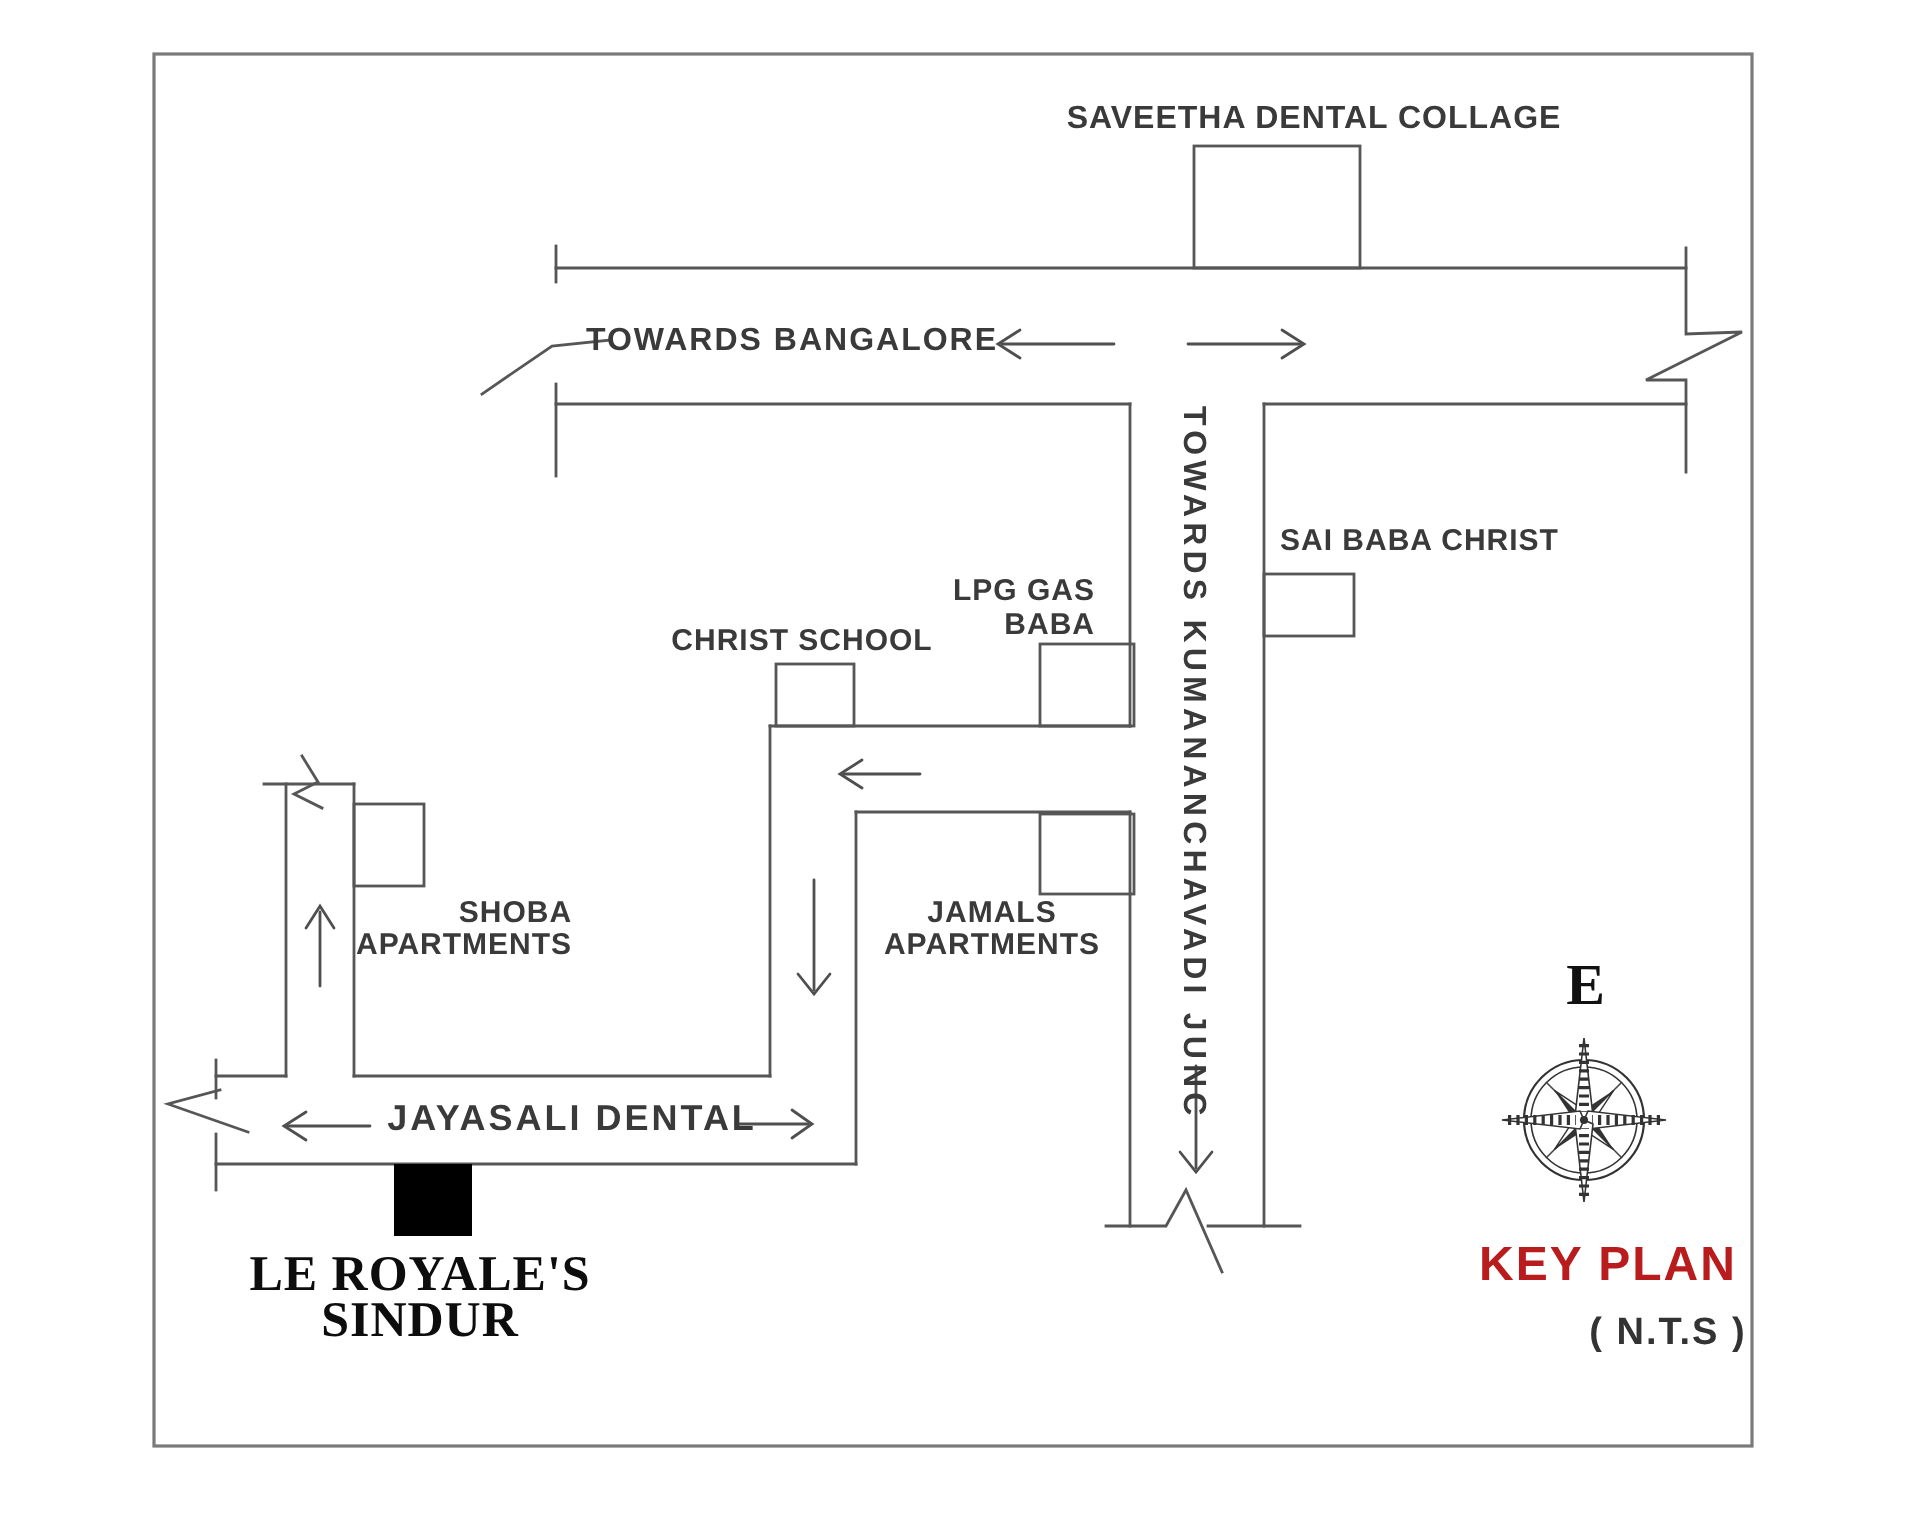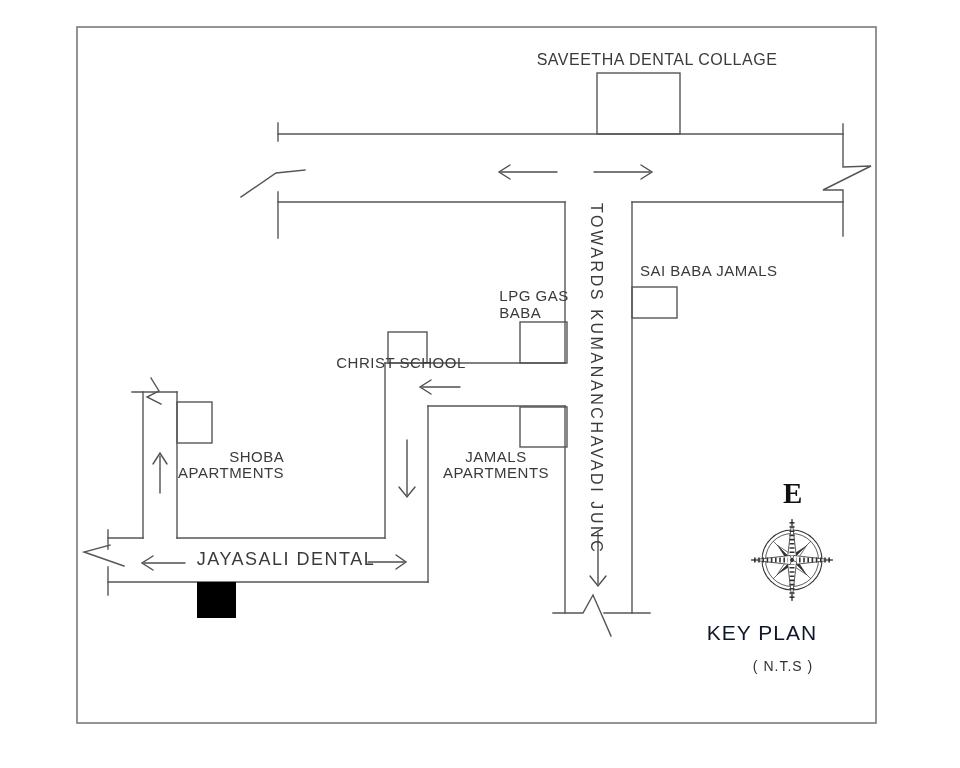--- a/index.html
+++ b/index.html
@@ -3,46 +3,46 @@
 <meta charset="utf-8">
 <style>
   html,body{margin:0;padding:0;background:#ffffff;}
   #stage{
     position:relative;width:960px;height:768px;background:#ffffff;overflow:hidden;
     font-family:"Liberation Sans", sans-serif;
   }
   #linework{position:absolute;left:0;top:0;width:960px;height:768px;}
   .lbl{
     position:absolute;color:#3a3a3a;font-size:15px;letter-spacing:0.5px;
-    white-space:pre;line-height:17px;
+    white-space:pre;line-height:17px;font-weight:bold;
   }
   .ctr{transform:translateX(-50%);text-align:center;}
   .lbl-saveetha{left:657px;top:51px;font-size:16px;letter-spacing:0.5px;}
   .lbl-bangalore{left:396px;top:162px;font-size:16px;letter-spacing:1px;}
   .lbl-koyambedu{left:744px;top:162px;font-size:16px;letter-spacing:1px;}
   .lbl-kumananchavadi{
     left:588px;top:203px;font-size:16px;letter-spacing:2.6px;
     writing-mode:vertical-rl;
   }
   .lbl-saibaba{left:640px;top:262px;}
-  .lbl-lpg{left:534px;top:287px;text-align:left;}
-  .lbl-christ{left:401px;top:312px;margin-top:42px;}
+  .lbl-lpg{left:512px;top:287px;text-align:right;}
+  .lbl-christ{left:401px;top:312px;}
   .lbl-shoba{left:178px;top:449px;line-height:16px;text-align:right;}
   .lbl-jamals{left:430px;top:449px;width:132px;text-align:center;line-height:16px;}
   .lbl-jayasali{left:286px;top:551px;font-size:18px;letter-spacing:1.5px;}
   .lbl-site{
     left:210px;top:626px;font-family:"Liberation Serif", serif;font-weight:bold;
     color:#0d0d0d;font-size:25px;line-height:23px;letter-spacing:0.5px;
   }
   .lbl-east{
     left:793px;top:485px;font-family:"Liberation Serif", serif;font-weight:bold;
     color:#111111;font-size:29px;
   }
-  .lbl-keyplan{left:762px;top:624px;font-size:21px;letter-spacing:1px;color:#0f172a;}
-  .lbl-nts{left:783px;top:658px;font-size:14px;letter-spacing:1px;color:#333;}
+  .lbl-keyplan{left:804px;top:624px;font-size:24px;letter-spacing:1px;color:#b91c1c;}
+  .lbl-nts{left:834px;top:658px;font-size:19px;letter-spacing:1px;color:#333;}
 </style>
 </head>
 <body>
 
 <div id="stage">
 
   <svg id="linework" viewBox="0 0 960 768">
 
     <rect x="77" y="27" width="799" height="696" fill="none" stroke="#7a7a7a" stroke-width="1.6"></rect>
 
@@ -202,36 +202,38 @@
           <polygon points="0,-41 -4.5,-2 0,0 4.5,-2" fill="#fff" stroke="#333" stroke-width="0.8"></polygon>
           <line x1="0" y1="-38" x2="0" y2="-4" stroke="#333" stroke-width="5" stroke-dasharray="1.6,2.6"></line>
         </g>
       </g>
       <circle r="2" fill="#333"></circle>
     </g>
   </svg>
 
   <div class="lbl ctr lbl-saveetha">SAVEETHA DENTAL COLLAGE</div>
 
+  <div class="lbl ctr lbl-bangalore">TOWARDS BANGALORE</div>
 
 
   <div class="lbl lbl-kumananchavadi">TOWARDS KUMANANCHAVADI JUNC</div>
 
-  <div class="lbl lbl-saibaba">SAI BABA JAMALS</div>
+  <div class="lbl lbl-saibaba">SAI BABA CHRIST</div>
 
   <div class="lbl ctr lbl-lpg"><span>LPG GAS</span><br><span>BABA</span></div>
 
   <div class="lbl ctr lbl-christ">CHRIST SCHOOL</div>
 
   <div class="lbl lbl-shoba"><span>SHOBA</span><br><span>APARTMENTS</span></div>
 
   <div class="lbl lbl-jamals"><span>JAMALS</span><br><span>APARTMENTS</span></div>
 
   <div class="lbl ctr lbl-jayasali">JAYASALI DENTAL</div>
 
+  <div class="lbl ctr lbl-site"><span>LE ROYALE'S</span><br><span>SINDUR</span></div>
 
   <div class="lbl ctr lbl-east">E</div>
 
   <div class="lbl ctr lbl-keyplan">KEY PLAN</div>
 
   <div class="lbl ctr lbl-nts">( N.T.S )</div>
 
 </div>
 
 </body></html>

